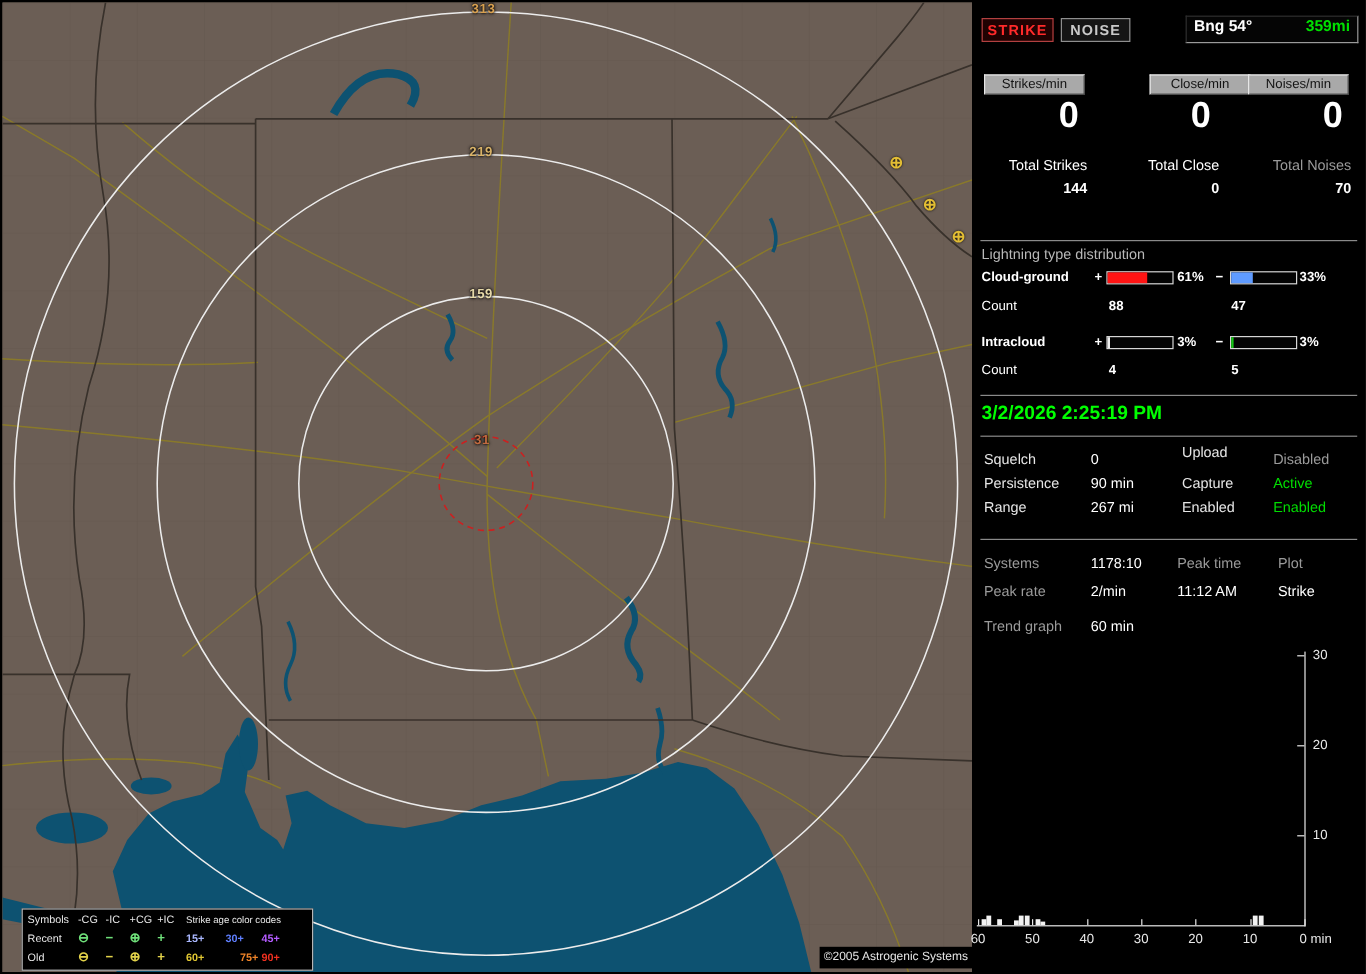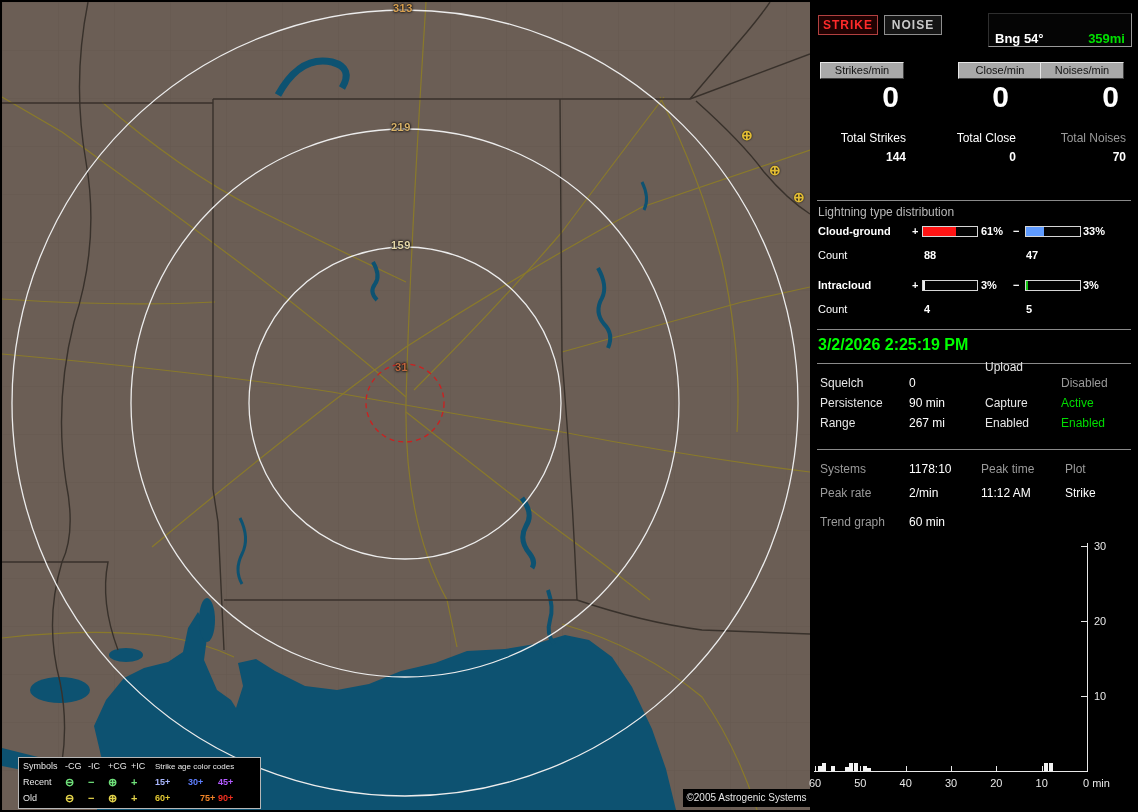--- a/index.html
+++ b/index.html
@@ -25,24 +25,24 @@
   .lg-a{font-size:9px;line-height:16px;font-weight:bold;}
 
   
   .panel{position:absolute;left:812px;top:0;width:326px;height:812px;background:#000;}
   .btn-strike{position:absolute;left:6px;top:15px;width:60px;height:20px;background:#200202;
               border:1px solid #b24040;color:#ff2a2a;font-weight:bold;font-size:12px;text-align:center;
               line-height:18px;letter-spacing:1px;cursor:pointer;}
   .btn-noise{position:absolute;left:72px;top:15px;width:58px;height:20px;background:#151515;
              border:1px solid #8e8e8e;color:#c9c9c9;font-weight:bold;font-size:12px;text-align:center;
              line-height:18px;letter-spacing:1px;cursor:pointer;}
-  .bearing-box{position:absolute;left:176px;top:13px;width:144px;height:34px;background:#050505;
+  .bearing-box{position:absolute;left:176px;top:13px;width:144px;height:23px;background:#050505;
                border-top:1px solid #2e2e2e;border-left:1px solid #2e2e2e;
                border-bottom:1px solid #9a9a9a;border-right:1px solid #9a9a9a;
-               display:flex;justify-content:space-between;align-items:flex-end;padding:0 6px;
+               display:flex;justify-content:space-between;align-items:flex-start;padding:0 6px;
                font-size:13px;font-weight:bold;}
   .green-b{color:#00e000;}
   .rate-header{position:absolute;top:62px;width:84px;height:17px;background:#a9a9a9;
                border-top:1px solid #e6e6e6;border-left:1px solid #e6e6e6;
                border-right:1px solid #3f3f3f;border-bottom:1px solid #3f3f3f;
                color:#141414;font-size:11px;text-align:center;line-height:15px;cursor:pointer;}
   .rate-value{position:absolute;top:80px;width:84px;height:36px;font-size:30px;line-height:34px;
               font-weight:bold;color:#fff;text-align:right;padding-right:5px;}
   .total-label{position:absolute;top:131px;width:94px;font-size:12px;color:#f0f0f0;text-align:right;}
   .total-value{position:absolute;top:150px;width:94px;font-size:12px;font-weight:bold;color:#fff;text-align:right;}
@@ -249,21 +249,21 @@
     <span class="d-count" style="left:112px;">4</span>
     <span class="d-count" style="left:214px;">5</span>
   </div>
 
   <div class="sep" style="top:329px;"></div>
   <div class="datetime">3/2/2026 2:25:19 PM</div>
   <div class="sep" style="top:363px;"></div>
 
   <span class="cell lbl" style="left:8px;top:376px;">Squelch</span>
   <span class="cell val" style="left:97px;top:376px;">0</span>
-  <span class="cell lbl" style="left:173px;top:360px;">Upload</span>
+  <span class="cell lbl" style="left:173px;top:370px;">Upload</span>
   <span class="cell state-dim" style="left:249px;top:376px;">Disabled</span>
 
   <span class="cell lbl" style="left:8px;top:396px;">Persistence</span>
   <span class="cell val" style="left:97px;top:396px;">90 min</span>
   <span class="cell lbl" style="left:173px;top:396px;">Capture</span>
   <span class="cell state-green" style="left:249px;top:396px;">Active</span>
 
   <span class="cell lbl" style="left:8px;top:416px;">Range</span>
   <span class="cell val" style="left:97px;top:416px;">267 mi</span>
   <span class="cell lbl" style="left:173px;top:416px;">Enabled</span>

